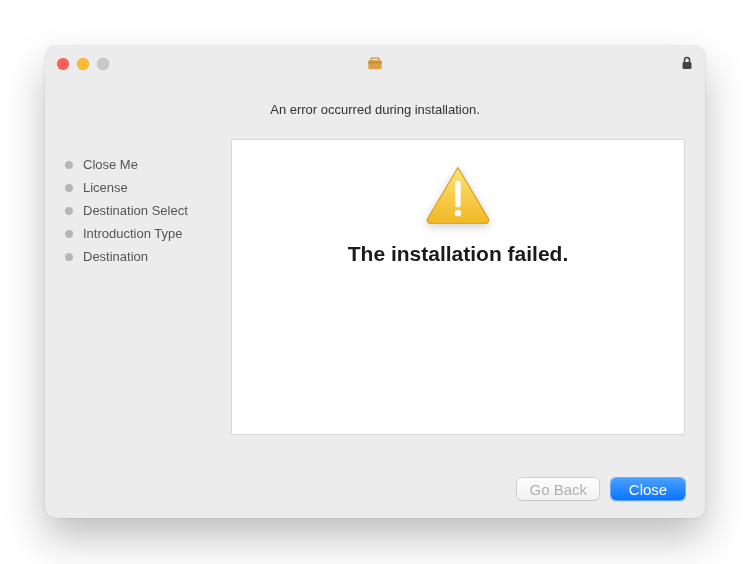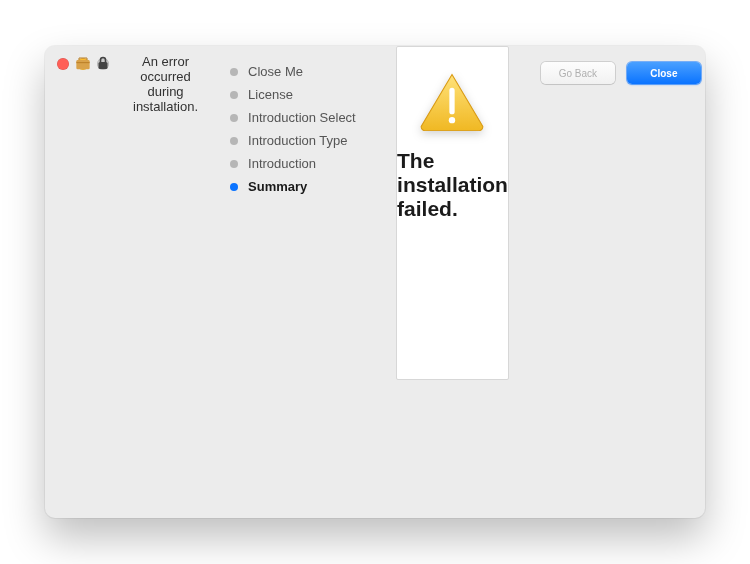--- a/index.html
+++ b/index.html
@@ -12,21 +12,21 @@
       width: 750px;
       height: 564px;
     }
     .window {
       width: 660px;
       height: 472px;
       background: #ececec;
       border-radius: 10px;
       box-shadow: 0 20px 40px rgba(0,0,0,0.25), 0 0 0 1px rgba(0,0,0,0.05);
       display: flex;
-      flex-direction: row;
+      flex-direction: column;
       overflow: hidden;
       gap: 12px;
     }
     .titlebar {
       height: 36px;
       display: flex;
       align-items: center;
       padding: 0 12px;
       position: relative;
     }
@@ -87,21 +87,21 @@
     .step.active .bullet { background: #0a73ff; }
     .content {
       flex: 1;
       background: #fff;
       border: 1px solid #d7d7d7;
       border-radius: 2px;
       display: flex;
       flex-direction: column;
       align-items: center;
       padding-top: 24px;
-      height: 334px;
+      height: 296px;
     }
     .warn-triangle {
       width: 68px;
       height: 60px;
       filter: drop-shadow(0 3px 5px rgba(0,0,0,0.18));
     }
     .fail-text {
       margin-top: 18px;
       font-size: 21px;
       font-weight: 700;
@@ -110,39 +110,38 @@
     .footer {
       display: flex;
       justify-content: flex-end;
       gap: 12px;
       padding: 16px 20px 18px 0;
     }
     .btn {
       height: 22px;
       min-width: 74px;
       border-radius: 5px;
-      font-size: 10px;
+      font-size: 15px;
       display: inline-flex;
       align-items: center;
       justify-content: center;
       padding: 0 12px;
       border: none;
     }
     .btn-goback {
       background: linear-gradient(#fdfdfd, #f1f1f1);
       color: #b0b0b0;
       box-shadow: 0 0 0 1px rgba(0,0,0,0.12), 0 1px 1px rgba(0,0,0,0.06);
       cursor: default;
     }
     .btn-close {
       background: linear-gradient(#4aa0ff, #0a73ff);
       color: #fff;
       box-shadow: 0 0 0 1px rgba(10,115,255,0.5), 0 1px 2px rgba(10,115,255,0.4);
       cursor: pointer;
-      font-weight: bold;
     }
   </style>
 </head>
 <body>
 
 <div class="window">
 
   <div class="titlebar">
     <div class="traffic-lights">
       <div class="traffic-light traffic-close"></div>
@@ -172,33 +171,29 @@
       <div class="step">
         <span class="bullet"></span>
         <span>Close Me</span>
       </div>
       <div class="step">
         <span class="bullet"></span>
         <span>License</span>
       </div>
       <div class="step">
         <span class="bullet"></span>
-        <span>Introduction Select</span>
+        <span>Destination Select</span>
       </div>
       <div class="step">
         <span class="bullet"></span>
         <span>Introduction Type</span>
       </div>
       <div class="step">
         <span class="bullet"></span>
-        <span>Introduction</span>
-      </div>
-      <div class="step active">
-        <span class="bullet"></span>
-        <span>Summary</span>
+        <span>Destination</span>
       </div>
     </div>
 
     <div class="content">
       <svg class="warn-triangle" viewBox="0 0 64 56">
         <defs>
           <linearGradient id="g1" x1="0" y1="0" x2="0" y2="1">
             <stop offset="0%" stop-color="#ffe27a"></stop>
             <stop offset="100%" stop-color="#f0b823"></stop>
           </linearGradient>

